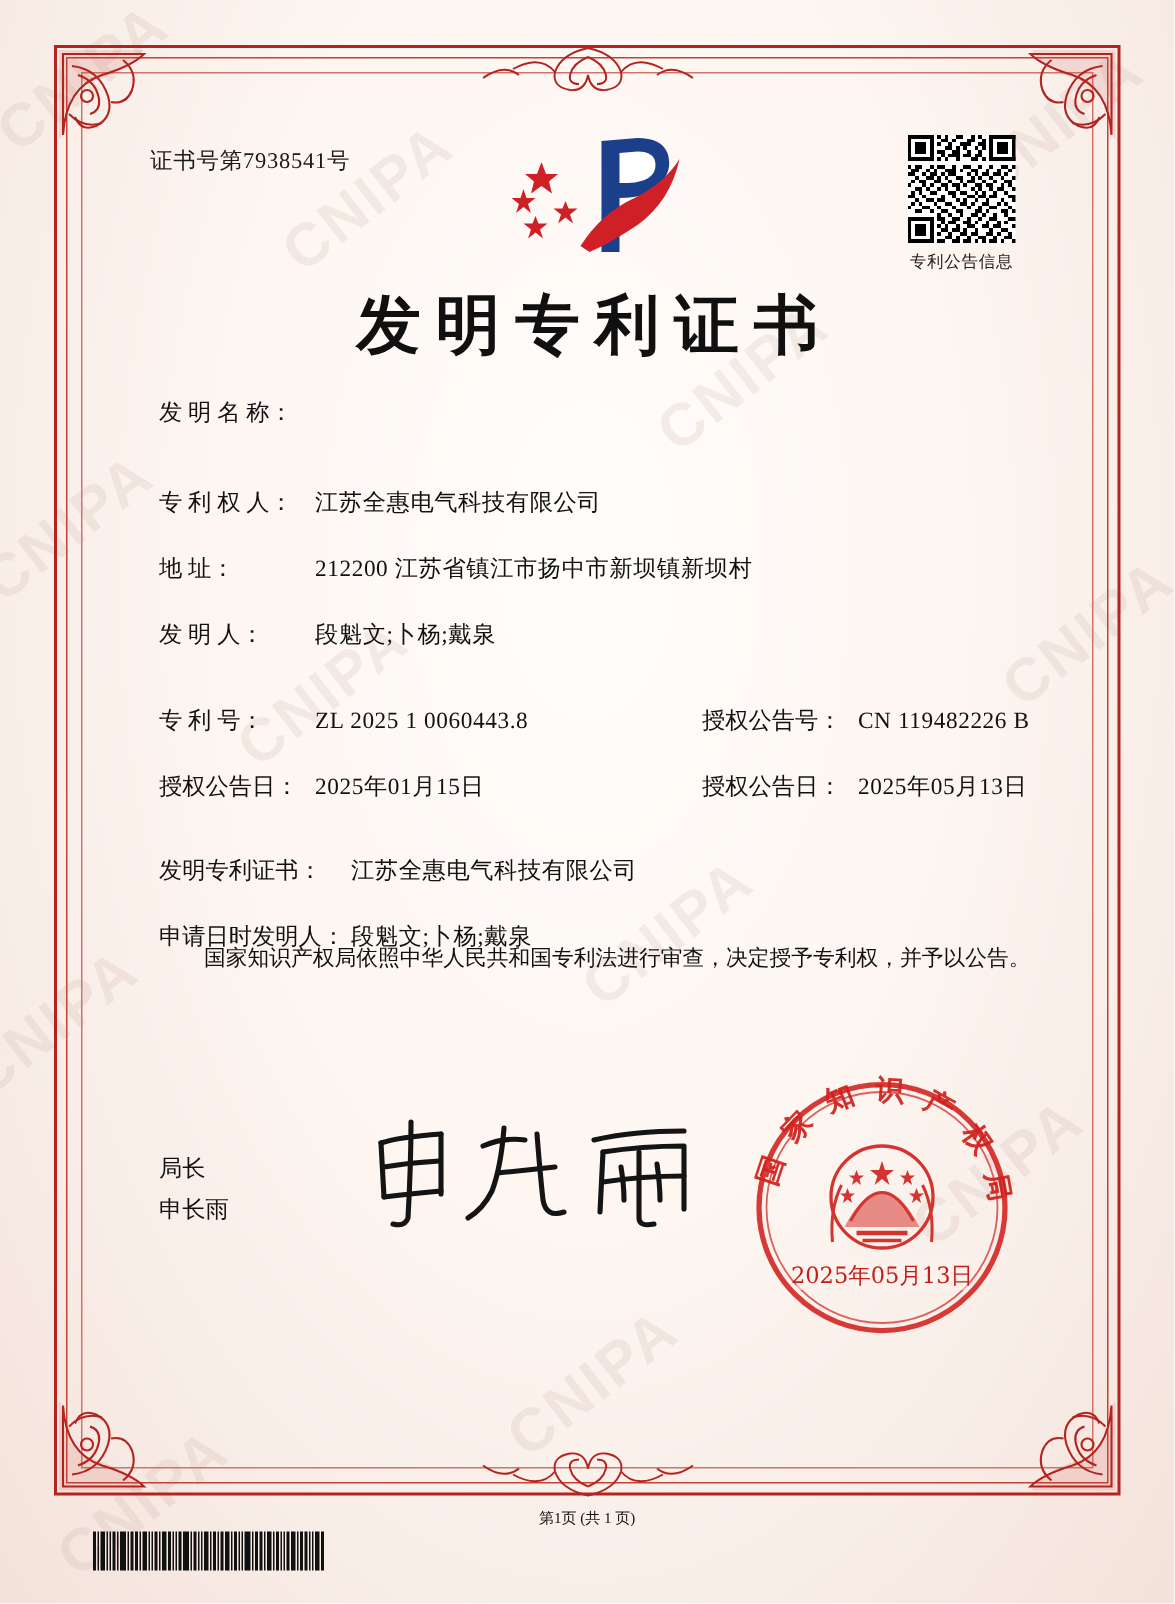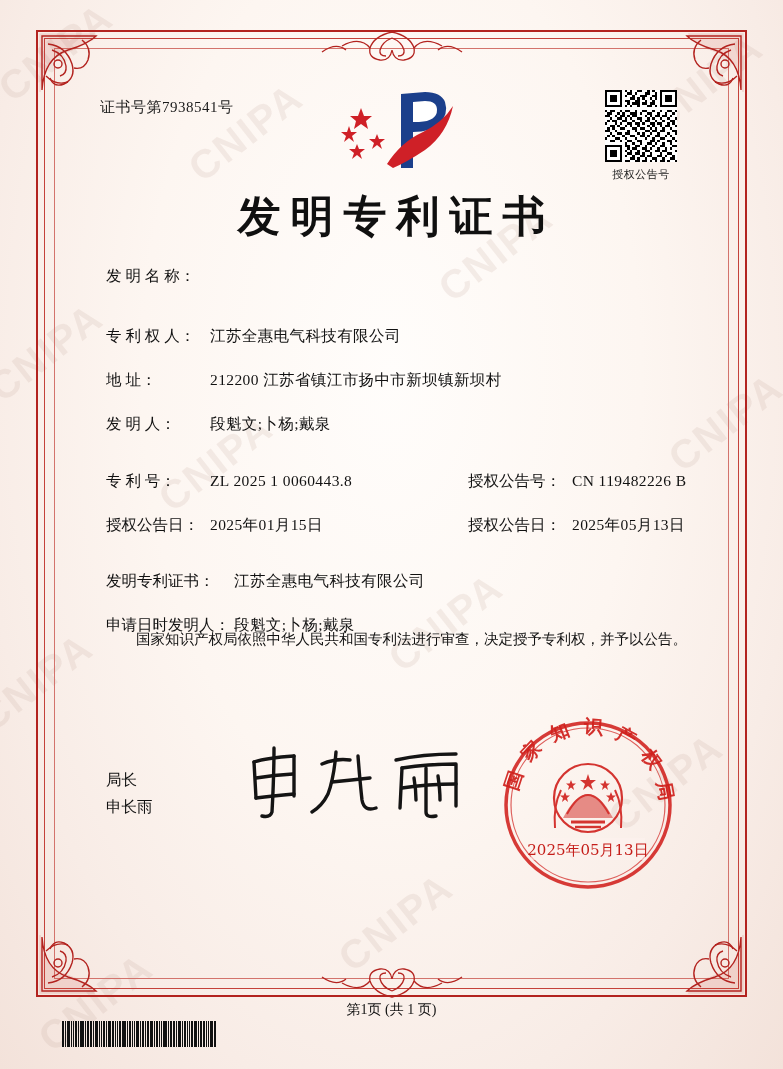--- a/index.html
+++ b/index.html
@@ -225,21 +225,21 @@
     top: -24px;
     width: 190px;
     height: 190px;
   }
 
   .footer-page {
     position: absolute;
     left: 0; right: 0;
     bottom: -60px;
     text-align: center;
-    font-size: 14px;
+    font-size: 10px;
     color: #111;
   }
 
   
   .barcode {
     position: absolute;
     left: 62px;
     bottom: 22px;
     height: 26px;
     width: 188px;
@@ -594,21 +594,21 @@
           <rect x="8" y="28" width="2" height="1"></rect>
             <rect x="12" y="28" width="2" height="1"></rect>
             <rect x="15" y="28" width="2" height="1"></rect>
             <rect x="18" y="28" width="1" height="1"></rect>
             <rect x="20" y="28" width="1" height="1"></rect>
             <rect x="22" y="28" width="2" height="1"></rect>
             <rect x="25" y="28" width="1" height="1"></rect>
             <rect x="28" y="28" width="1" height="1"></rect>
         </g>
       </svg>
-      <div class="qr-cap">授权公告号</div>
+      <div class="qr-cap">专利公告信息</div>
     </div>
 
     <div class="title">发明专利证书</div>
 
     <div class="fields">
 
       <div class="row">
         <span class="lbl">发 明 名 称：</span>
       </div>
 

